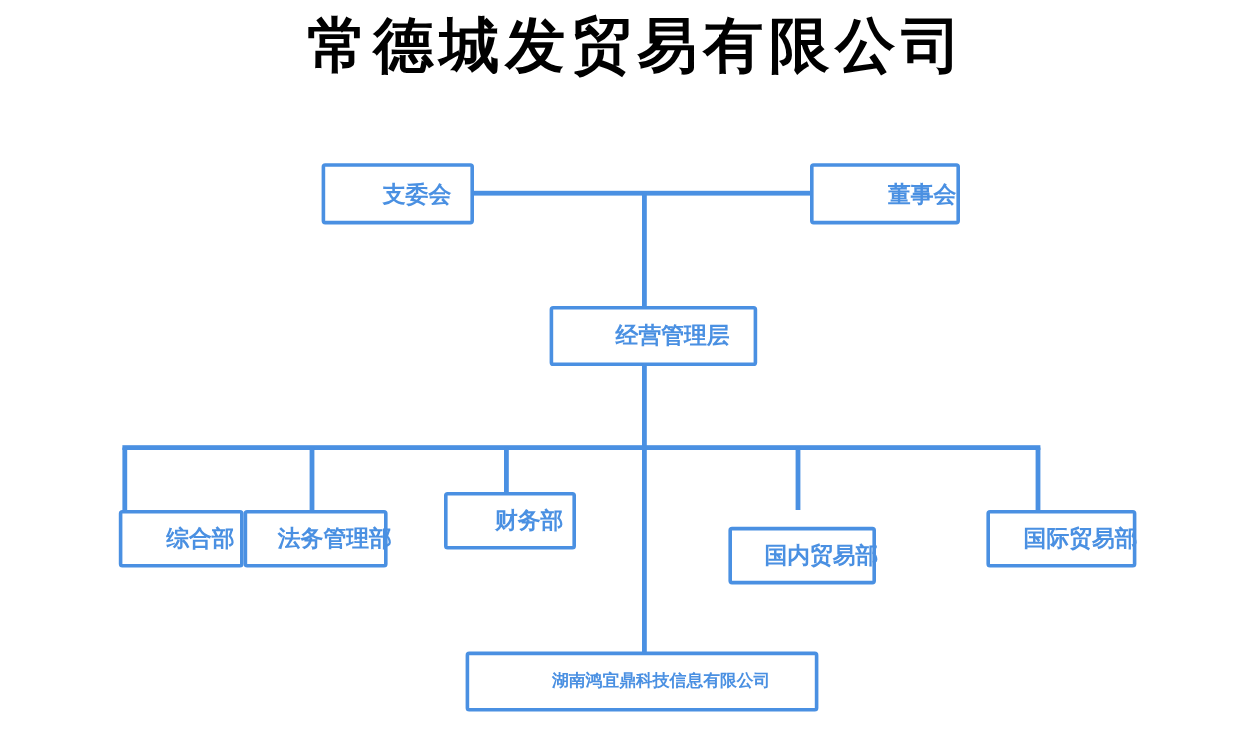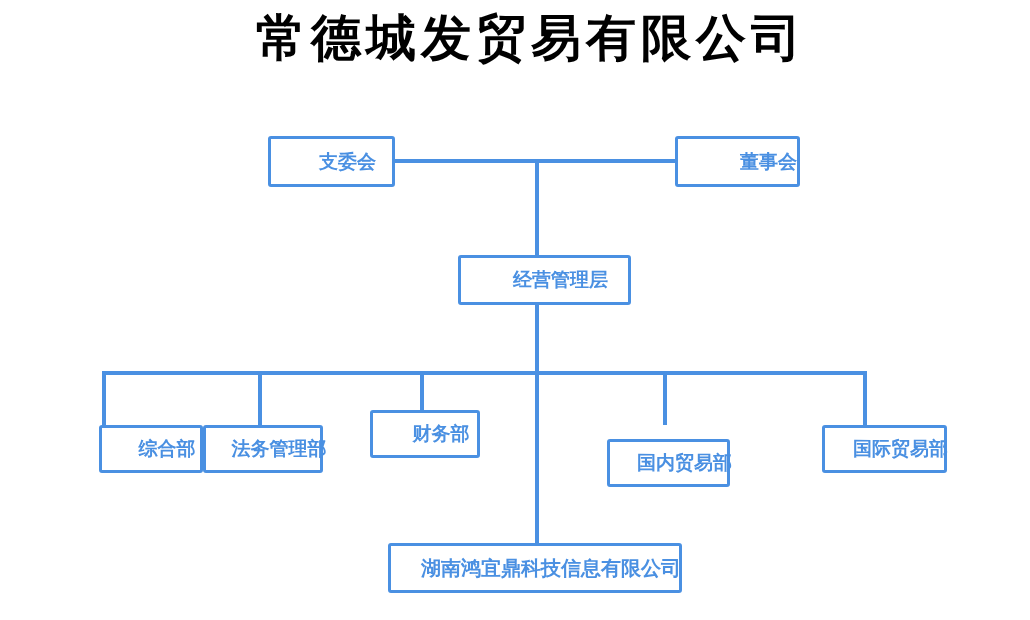--- a/index.html
+++ b/index.html
@@ -39,21 +39,21 @@
     font-family: "Liberation Sans", "DejaVu Sans", sans-serif;
     font-weight: bold;
     font-size: 19px;
     display: flex;
     align-items: center;
     justify-content: center;
     white-space: nowrap;
     padding-left: 32px;
   }
   .node.sub {
-    font-size: 20px;
+    font-size: 14px;
   }
   .line {
     position: absolute;
     background: #4a90e2;
   }
 </style>
 </head>
 <body>
 
 <div class="canvas">

